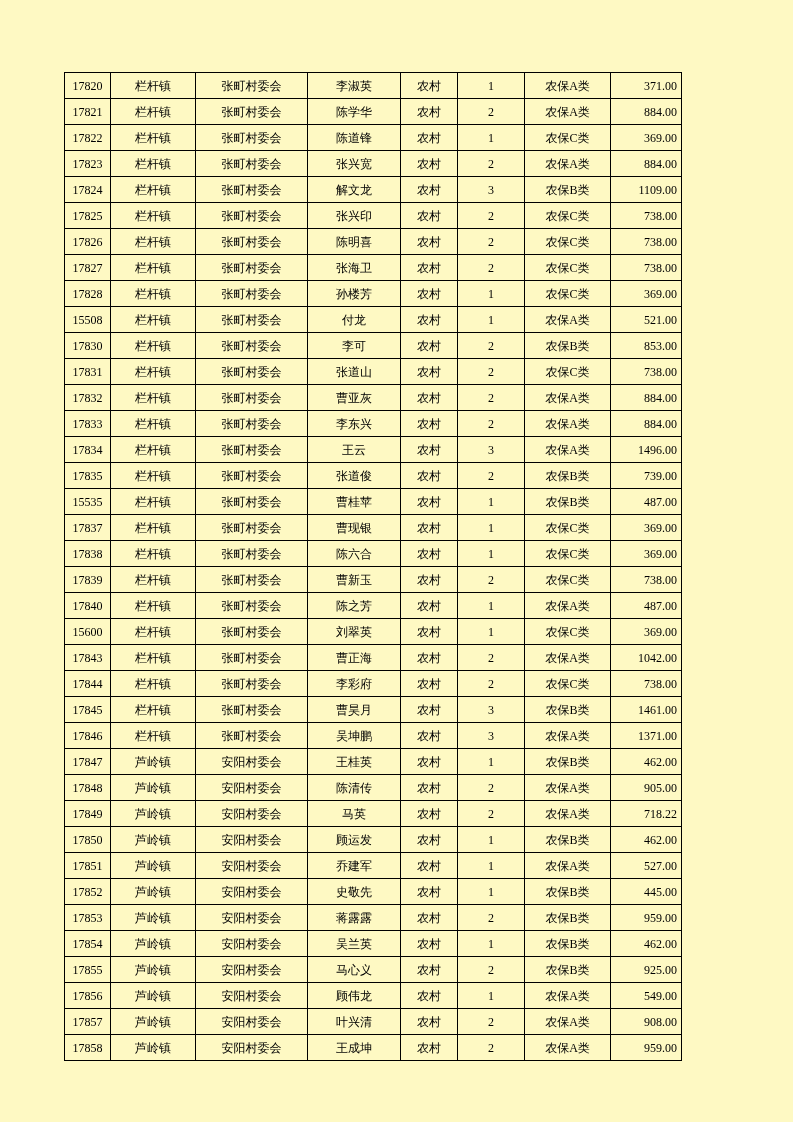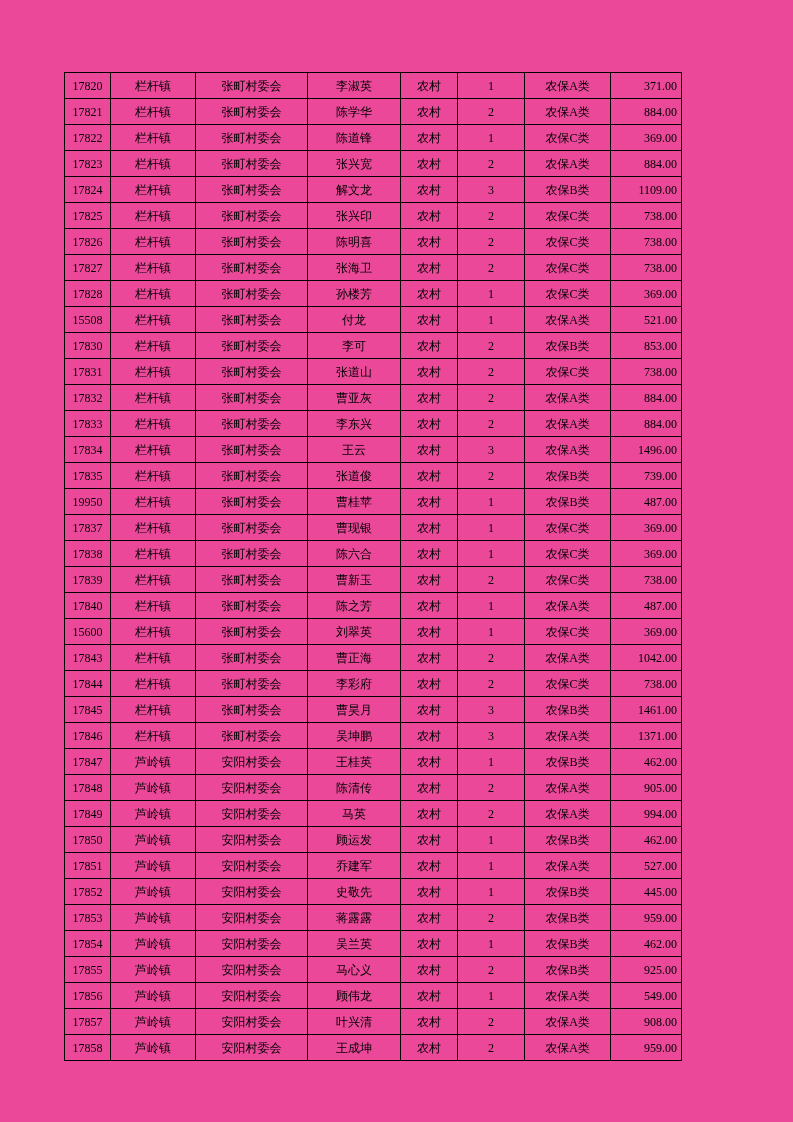--- a/index.html
+++ b/index.html
@@ -11,21 +11,21 @@
     width: 793px;
     height: 1122px;
     position: relative;
     font-family: "Liberation Serif", "DejaVu Serif", serif;
     color: #000000;
   }
   .page {
     position: absolute;
     left: 0; top: 0;
     width: 793px; height: 1122px;
-    background: #ec4899;
+    background: #fef9c3;
     overflow: hidden;
     font-family: Liberation Serif, serif;
   }
   table.data-table {
     position: absolute;
     left: 64px;
     top: 72px;
     width: 617px;
     height: 978px;
     border-collapse: collapse;
@@ -222,21 +222,21 @@
           <td class="col-id align-center">17835</td>
           <td class="col-town align-center">栏杆镇</td>
           <td class="col-village align-center">张町村委会</td>
           <td class="col-name align-center">张道俊</td>
           <td class="col-type align-center">农村</td>
           <td class="col-count align-center">2</td>
           <td class="col-category align-center">农保B类</td>
           <td class="col-amount align-right">739.00</td>
         </tr>
         <tr>
-          <td class="col-id align-center">19950</td>
+          <td class="col-id align-center">15535</td>
           <td class="col-town align-center">栏杆镇</td>
           <td class="col-village align-center">张町村委会</td>
           <td class="col-name align-center">曹桂苹</td>
           <td class="col-type align-center">农村</td>
           <td class="col-count align-center">1</td>
           <td class="col-category align-center">农保B类</td>
           <td class="col-amount align-right">487.00</td>
         </tr>
         <tr>
           <td class="col-id align-center">17837</td>
@@ -349,21 +349,21 @@
           <td class="col-amount align-right">905.00</td>
         </tr>
         <tr>
           <td class="col-id align-center">17849</td>
           <td class="col-town align-center">芦岭镇</td>
           <td class="col-village align-center">安阳村委会</td>
           <td class="col-name align-center">马英</td>
           <td class="col-type align-center">农村</td>
           <td class="col-count align-center">2</td>
           <td class="col-category align-center">农保A类</td>
-          <td class="col-amount align-right">994.00</td>
+          <td class="col-amount align-right">718.22</td>
         </tr>
         <tr>
           <td class="col-id align-center">17850</td>
           <td class="col-town align-center">芦岭镇</td>
           <td class="col-village align-center">安阳村委会</td>
           <td class="col-name align-center">顾运发</td>
           <td class="col-type align-center">农村</td>
           <td class="col-count align-center">1</td>
           <td class="col-category align-center">农保B类</td>
           <td class="col-amount align-right">462.00</td>

